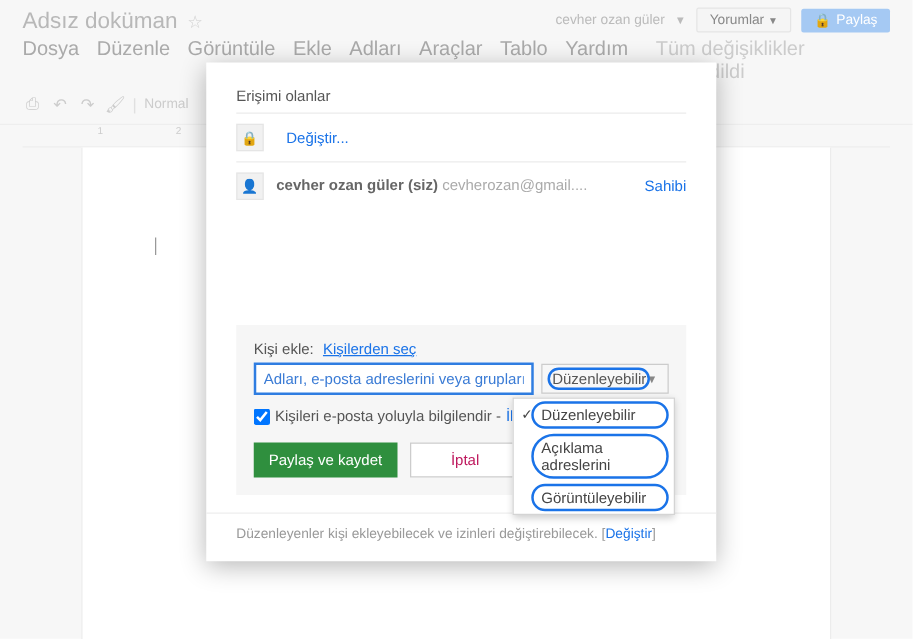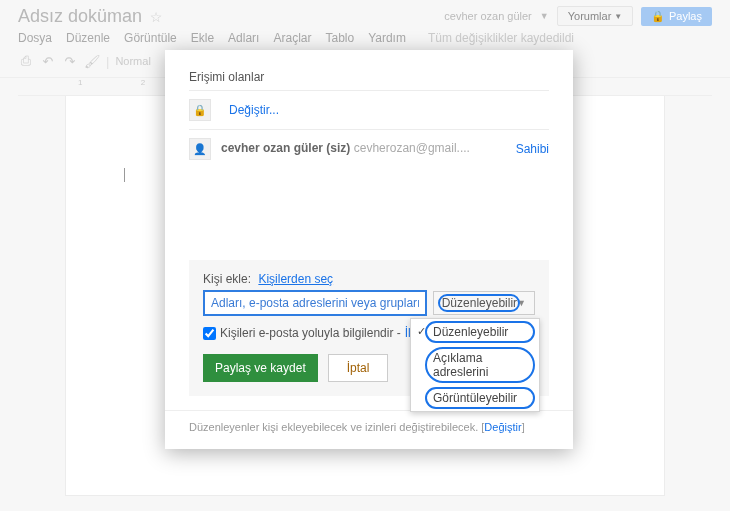--- a/index.html
+++ b/index.html
@@ -6,21 +6,21 @@
   body { font-family: Arial, sans-serif; font-size: 13px; background: #fff; width: 730px; height: 511px; overflow: hidden; color: #555; }
 
   
   .app { position: absolute; inset: 0; background: #f7f7f7; }
   .topbar { display: flex; align-items: flex-start; padding: 6px 18px 0 18px; }
   .docname { font-size: 18px; color: #b8b8b8; font-weight: 400; }
   .star { color: #d0d0d0; margin-left: 4px; font-size: 14px; }
   .toprt { margin-left: auto; display: flex; align-items: center; gap: 8px; font-size: 11px; color: #bbb; }
   .yorumlar { background: #f5f5f5; border: 1px solid #e5e5e5; color: #888; padding: 3px 10px; border-radius: 2px; display:flex; align-items:center; gap:3px;}
   .share { background: #a5c9f3; color: #fff; padding: 3px 10px; border-radius: 2px; display:flex; gap:4px; align-items:center;}
-  .menubar { display: flex; gap: 14px; padding: 4px 18px; font-size: 12px; color: #aaa; }
+  .menubar { display: flex; gap: 14px; padding: 4px 18px; font-size: 16px; color: #aaa; }
   .status { color: #ccc; margin-left: 8px; }
   .toolbar { display: flex; gap: 6px; padding: 4px 18px 8px 18px; color: #ccc; font-size: 13px; align-items:center; border-bottom:1px solid #eee;}
   .tbitem { width:16px; text-align:center; }
   .tbtext { font-size:11px; }
   .ruler { margin: 0 18px; height: 18px; border-bottom:1px solid #eee; font-size:8px; color:#ccc; padding-left:60px; letter-spacing: 28px;}
   .page { margin: 0 65px; height: 400px; background: #fff; border: 1px solid #ececec; border-top:none; position:relative;}
   .cursor { position:absolute; left:58px; top:72px; width:1px; height:14px; background:#999;}
 
   
   .overlay { position:absolute; inset:0; background: transparent; }
@@ -43,21 +43,21 @@
   .addinput { flex:1; border:2px solid #2f7de1; height:26px; padding:0 6px; font-size:12px; }
   .addinput::placeholder{color:#3a7bd5;}
   .permbtn { min-width:100px; height:24px; border:1px solid #ccc; background:#f7f7f7; font-size:12px; color:#555; padding:0 8px; display:flex; align-items:center; justify-content:space-between; cursor:pointer; position:relative;}
   .permbtn .caret{font-size:9px; color:#888;}
   .hl-oval{position:absolute; border:2px solid #1a73e8; border-radius:999px; pointer-events:none;}
   .notify { display:flex; align-items:center; gap:4px; font-size:12px; color:#555; margin-top:10px;}
   .notify input{margin:0;}
   .notify .ilet{color:#1a73e8;}
   .btnrow{display:flex; gap:10px; margin-top:14px;}
   .btn-primary{background:#2f8f3e; color:#fff; border:none; padding:6px 12px; font-size:12px; cursor:pointer;}
-  .btn-cancel{background:#fff; border:1px solid #ccc; padding:6px 18px; font-size:12px; color:#a16207; cursor:pointer;}
+  .btn-cancel{background:#fff; border:1px solid #ccc; padding:6px 32px; font-size:12px; color:#be185d; cursor:pointer;}
   .yapistir{position:absolute; right:14px; top:66px; font-size:11px; color:#bbb;}
 
   
   .dropdown { position:absolute; right:-6px; top:26px; width:130px; background:#fff; border:1px solid #d4d4d4; box-shadow:0 2px 6px rgba(0,0,0,.2); z-index:5;}
   .dditem { padding:6px 8px 6px 22px; font-size:12px; color:#444; position:relative; cursor:pointer;}
   .ddcheck{position:absolute; left:6px; top:6px; font-size:11px; color:#444;}
 
   .footer { padding: 10px 24px 16px 24px; font-size:11px; color:#999; border-top:1px solid #eee;}
   .footer a{color:#1a73e8; text-decoration:none;}
 </style>

